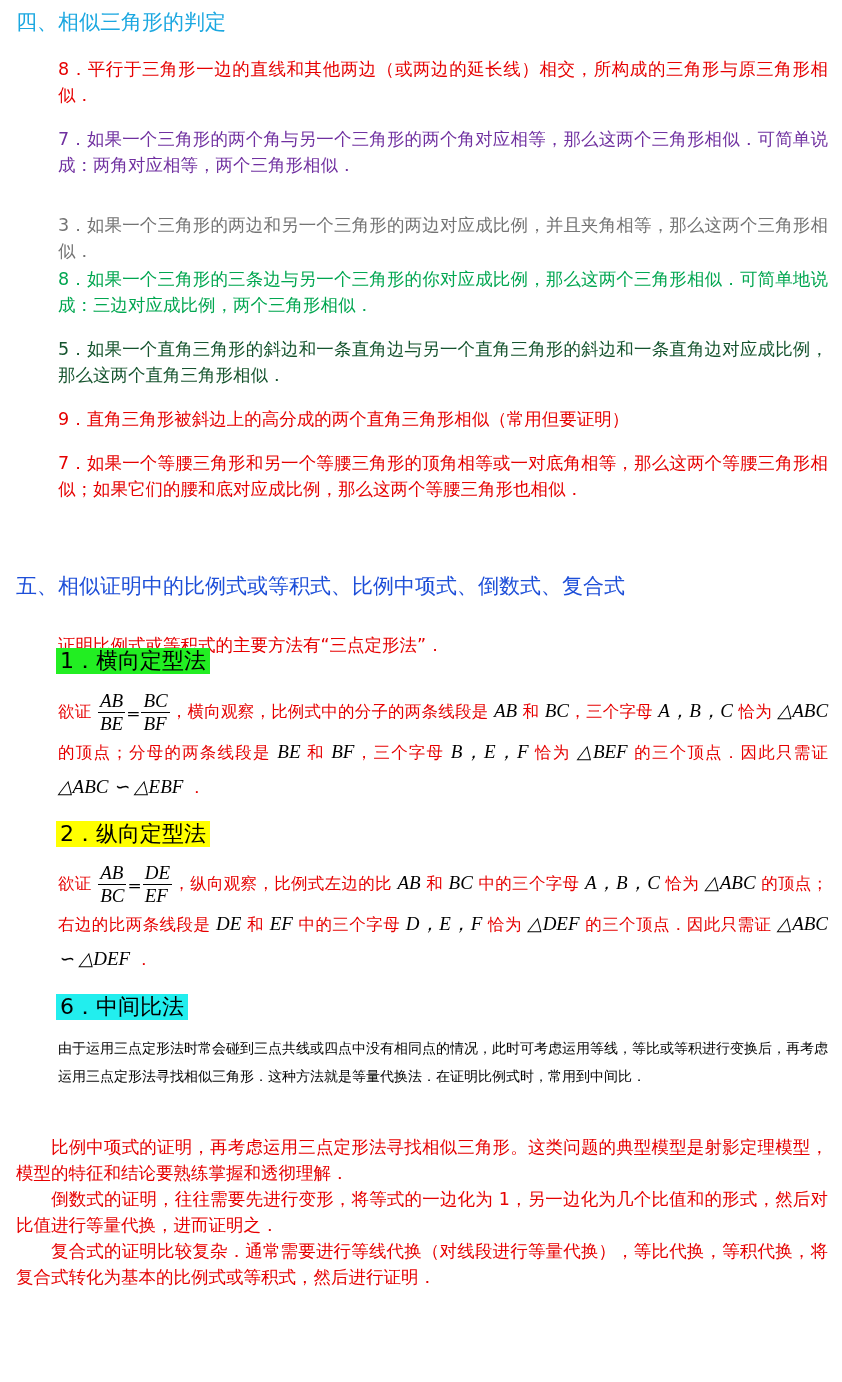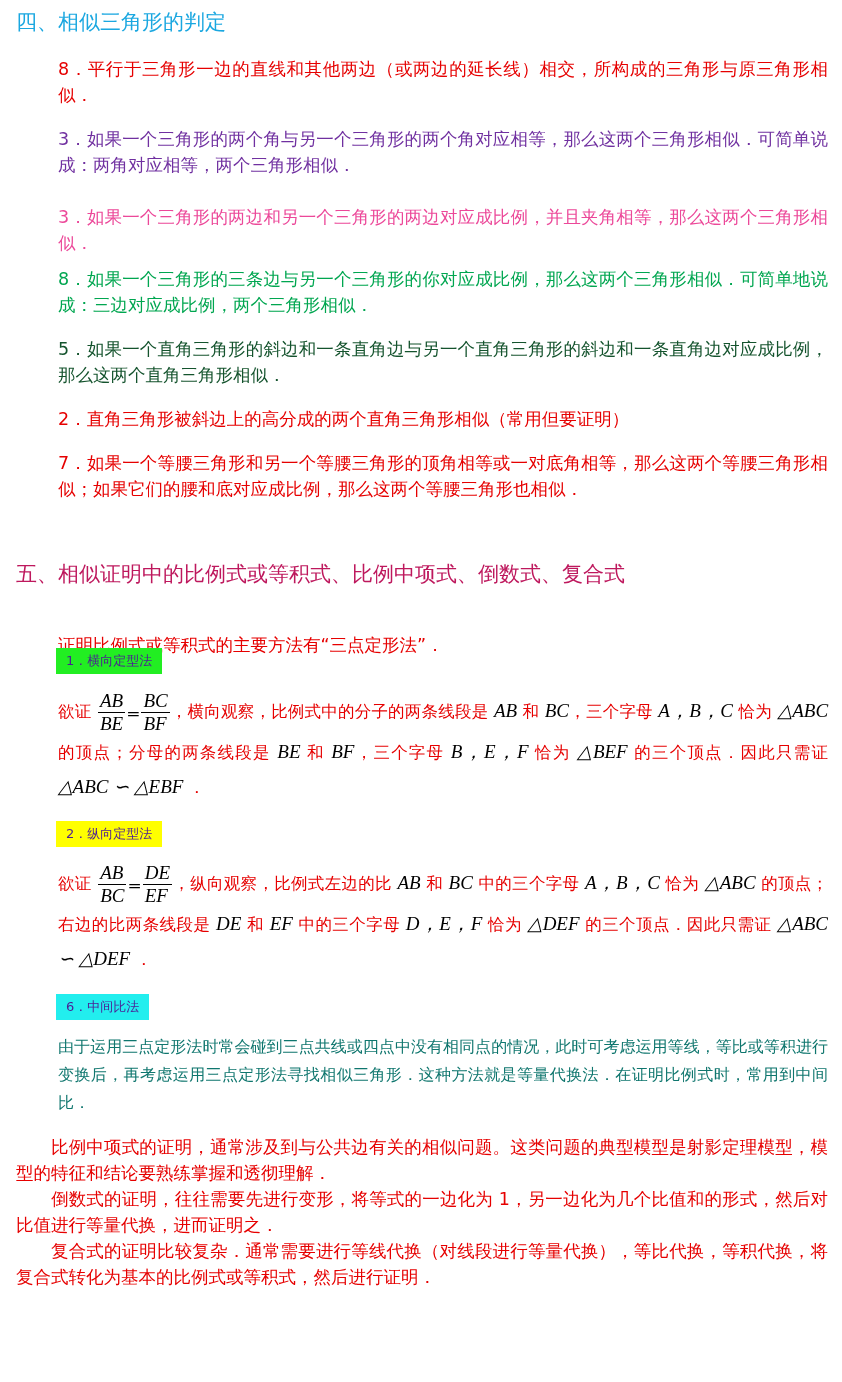--- a/index.html
+++ b/index.html
@@ -8,55 +8,55 @@
     font-family: "DejaVu Sans", sans-serif;
   }
   .h {
     position: absolute; left: 16px; font-size: 21px; line-height: 28px; white-space: nowrap; text-align: center;
   }
   .item {
     position: absolute; left: 58px; width: 770px; font-size: 17.5px; line-height: 26px;
     text-align: justify; text-align-last: left;
   }
   .tag {
-    position: absolute; left: 56px; font-size: 13px; line-height: 26px; padding: 0 10px;
-    color: #4c1d95;
+    position: absolute; left: 56px; font-size: 22px; line-height: 26px; padding: 0 4px;
+    color: #000000;
   }
   .serif {
     position: absolute; left: 58px; width: 770px; font-family: "DejaVu Serif", serif;
     font-size: 16.5px; line-height: 34px; color: #e60000; text-align: justify; text-align-last: left;
   }
   .serif2 {
-    position: absolute; left: 58px; width: 770px; font-family: Liberation Mono, monospace;
-    font-size: 16px; line-height: 28px; color: #0f766e; text-align: justify; text-align-last: left;
+    position: absolute; left: 58px; width: 770px; font-family: Liberation Sans, sans-serif;
+    font-size: 14px; line-height: 28px; color: #000000; text-align: justify; text-align-last: left;
   }
   .m { font-family: "Liberation Serif", serif; font-style: italic; color: #000; font-size: 19px; }
   .frac { display: inline-block; vertical-align: middle; text-align: center; margin: 0 1px; }
   .frac span { display: block; font-family: "Liberation Serif", serif; font-style: italic; color:#000; font-size: 19px; line-height: 22px; padding: 0 2px; }
   .frac .num { border-bottom: 1.3px solid #000; }
   .eq { color:#000; font-size: 17px; vertical-align: middle; }
   .para {
     position: absolute; left: 16px; width: 812px; font-size: 17.5px; line-height: 26px;
     color: #e60000; text-indent: 2em; text-align: justify; text-align-last: left;
   }
 </style>
 </head>
 <body>
 
 <div class="h" style="top:8px;color:#1aa7e0">四、相似三角形的判定</div>
 
 <div class="item" style="top:56px;color:#e60000">8．平行于三角形一边的直线和其他两边（或两边的延长线）相交，所构成的三角形与原三角形相似．</div>
-<div class="item" style="top:126px;color:#7030a0">3．如果一个三角形的两个角与另一个三角形的两个角对应相等，那么这两个三角形相似．可简单说成：两角对应相等，两个三角形相似．</div>
-<div class="item" style="top:204px;color:#ec4899">3．如果一个三角形的两边和另一个三角形的两边对应成比例，并且夹角相等，那么这两个三角形相似．</div>
+<div class="item" style="top:126px;color:#7030a0">7．如果一个三角形的两个角与另一个三角形的两个角对应相等，那么这两个三角形相似．可简单说成：两角对应相等，两个三角形相似．</div>
+<div class="item" style="top:212px;color:#737373">3．如果一个三角形的两边和另一个三角形的两边对应成比例，并且夹角相等，那么这两个三角形相似．</div>
 <div class="item" style="top:266px;color:#00a650">8．如果一个三角形的三条边与另一个三角形的你对应成比例，那么这两个三角形相似．可简单地说成：三边对应成比例，两个三角形相似．</div>
 <div class="item" style="top:336px;color:#14532d">5．如果一个直角三角形的斜边和一条直角边与另一个直角三角形的斜边和一条直角边对应成比例，那么这两个直角三角形相似．</div>
-<div class="item" style="top:406px;color:#e60000">2．直角三角形被斜边上的高分成的两个直角三角形相似（常用但要证明）</div>
+<div class="item" style="top:406px;color:#e60000">9．直角三角形被斜边上的高分成的两个直角三角形相似（常用但要证明）</div>
 <div class="item" style="top:450px;color:#e60000">7．如果一个等腰三角形和另一个等腰三角形的顶角相等或一对底角相等，那么这两个等腰三角形相似；如果它们的腰和底对应成比例，那么这两个等腰三角形也相似．</div>
 
-<div class="h" style="top:560px;color:#be185d">五、相似证明中的比例式或等积式、比例中项式、倒数式、复合式</div>
+<div class="h" style="top:572px;color:#1d4ed8">五、相似证明中的比例式或等积式、比例中项式、倒数式、复合式</div>
 
 <div class="item" style="top:632px;color:#e60000">证明比例式或等积式的主要方法有“三点定形法”．</div>
 
 <div class="tag" style="top:648px;background:#22ee22">1．横向定型法</div>
 
 <div class="serif" style="top:690px">
   <span>欲证</span>
   <span class="frac"><span class="num">AB</span><span>BE</span></span><span class="eq">=</span><span class="frac"><span class="num">BC</span><span>BF</span></span><span>，横向观察，比例式中的分子的两条线段是</span>
   <span class="m">AB</span>
   <span>和</span>
@@ -98,15 +98,15 @@
   <span class="m">△DEF</span>
   <span>的三个顶点．因此只需证</span>
   <span class="m">△ABC ∽ △DEF</span>
   <span>．</span>
 </div>
 
 <div class="tag" style="top:994px;background:#22eeee">6．中间比法</div>
 
 <div class="serif2" style="top:1034px">由于运用三点定形法时常会碰到三点共线或四点中没有相同点的情况，此时可考虑运用等线，等比或等积进行变换后，再考虑运用三点定形法寻找相似三角形．这种方法就是等量代换法．在证明比例式时，常用到中间比．</div>
 
-<div class="para" style="top:1134px">比例中项式的证明，通常涉及到与公共边有关的相似问题。这类问题的典型模型是射影定理模型，模型的特征和结论要熟练掌握和透彻理解．</div>
+<div class="para" style="top:1134px">比例中项式的证明，再考虑运用三点定形法寻找相似三角形。这类问题的典型模型是射影定理模型，模型的特征和结论要熟练掌握和透彻理解．</div>
 <div class="para" style="top:1186px">倒数式的证明，往往需要先进行变形，将等式的一边化为 1，另一边化为几个比值和的形式，然后对比值进行等量代换，进而证明之．</div>
 <div class="para" style="top:1238px">复合式的证明比较复杂．通常需要进行等线代换（对线段进行等量代换），等比代换，等积代换，将复合式转化为基本的比例式或等积式，然后进行证明．</div>
 
 </body></html>

